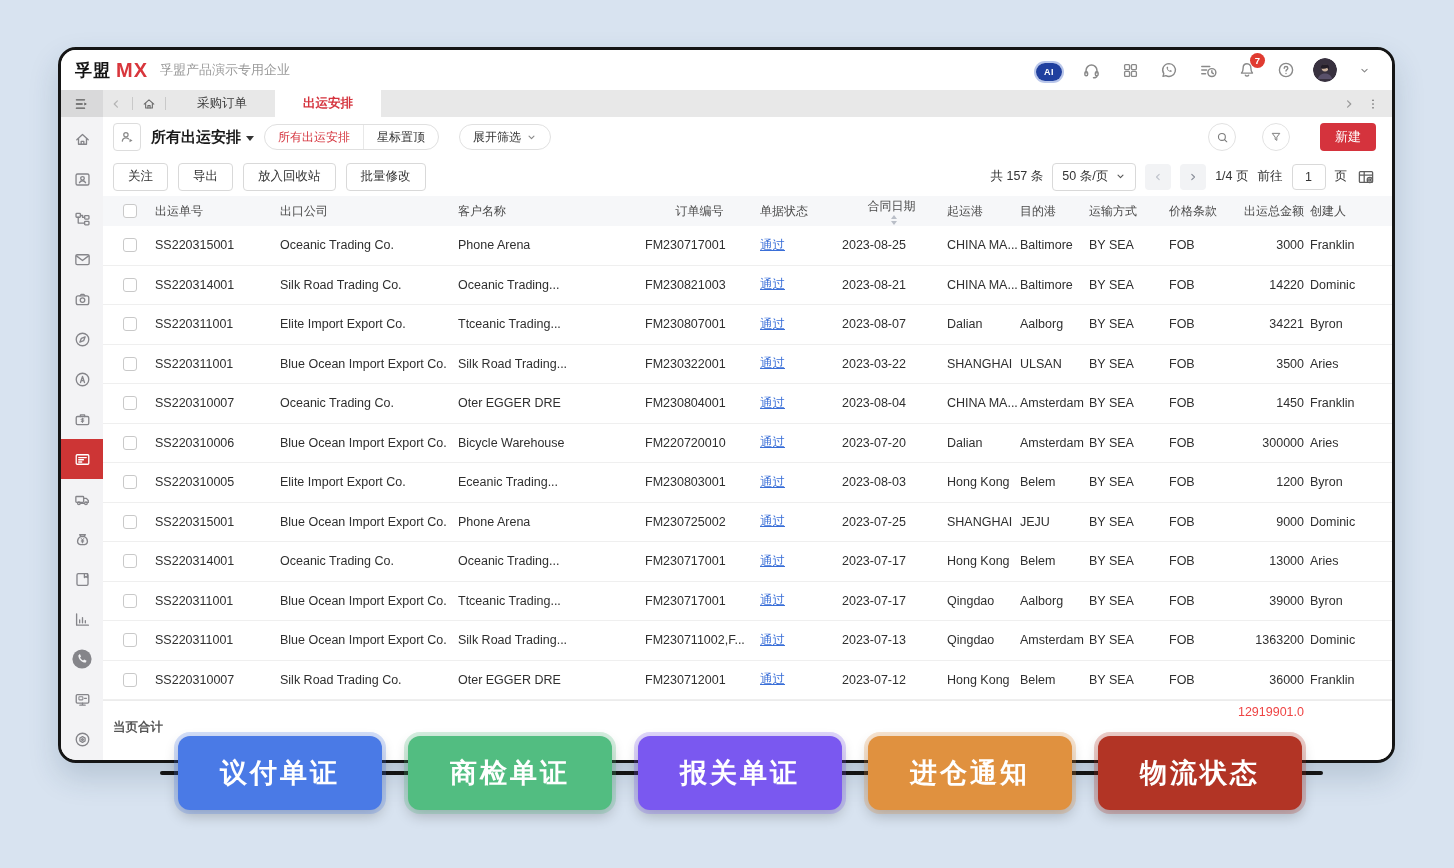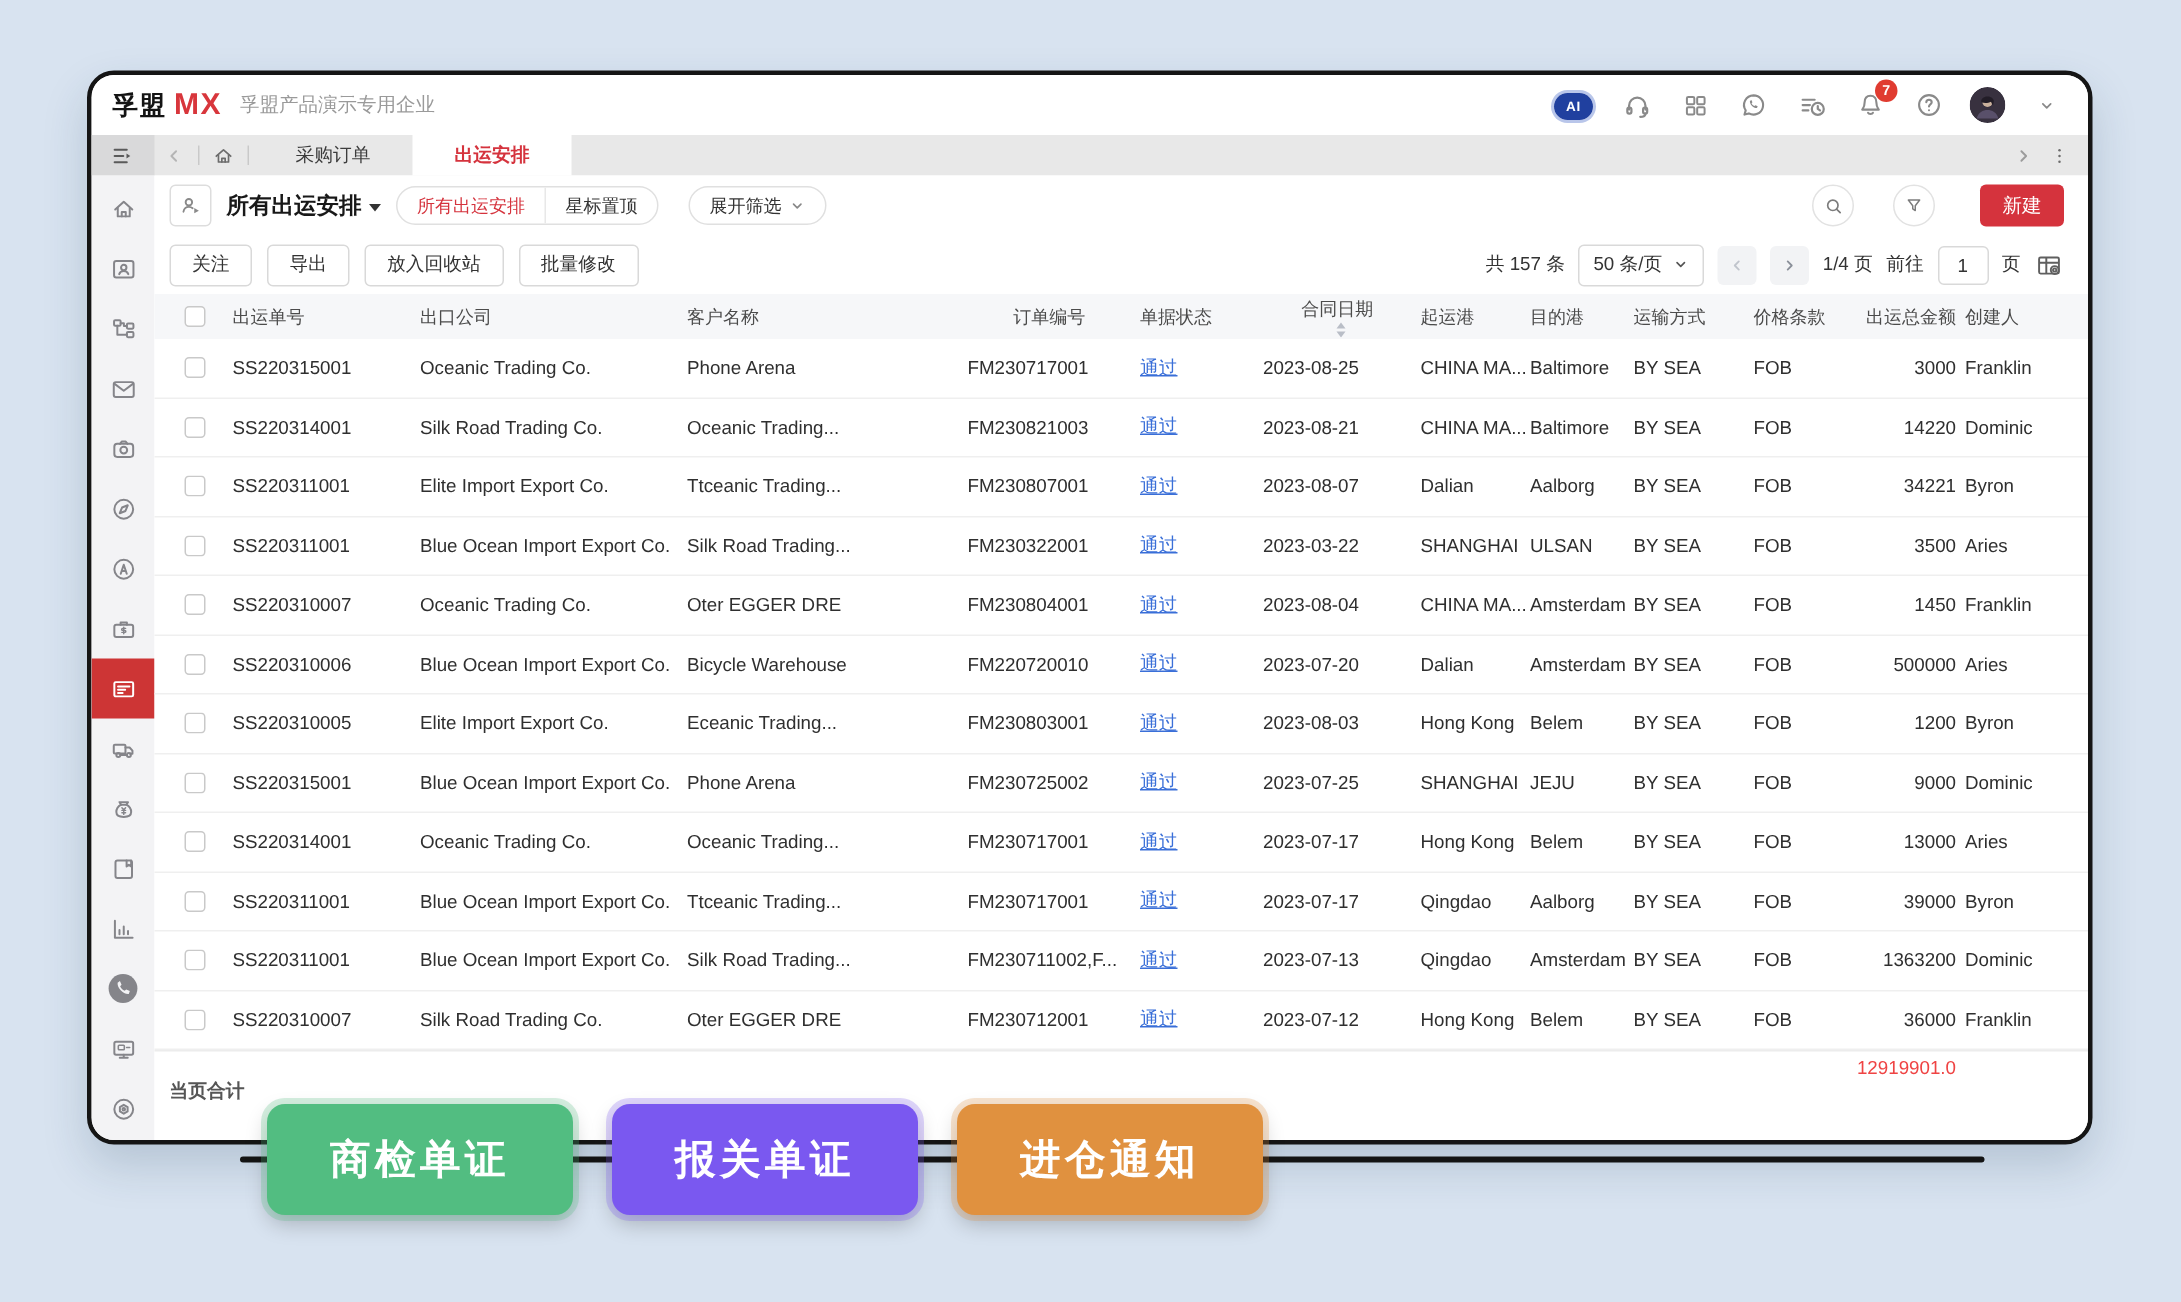--- a/index.html
+++ b/index.html
@@ -588,21 +588,21 @@
             <div class="td" style="width: 187px;">Bicycle Warehouse</div>
             <div class="td" style="width: 115px;">FM220720010</div>
             <div class="td" style="width: 82px;">
               <span class="link">通过</span>
             </div>
             <div class="td" style="width: 105px;">2023-07-20</div>
             <div class="td" style="width: 73px;">Dalian</div>
             <div class="td" style="width: 69px;">Amsterdam</div>
             <div class="td" style="width: 80px;">BY SEA</div>
             <div class="td" style="width: 71px;">FOB</div>
-            <div class="td right" style="width: 70px;">500000</div>
+            <div class="td right" style="width: 70px;">300000</div>
             <div class="td" style="width: 76px;">Aries</div>
           </div>
           <div class="tr">
             <div class="td center" style="width: 44px;">
               <span class="cb"></span>
             </div>
             <div class="td" style="width: 125px;">SS220310005</div>
             <div class="td" style="width: 178px;">Elite Import Export Co.</div>
             <div class="td" style="width: 187px;">Eceanic Trading...</div>
             <div class="td" style="width: 115px;">FM230803001</div>
@@ -718,16 +718,18 @@
         <span class="tfoot-label">当页合计</span>
         <span class="tfoot-total">12919901.0</span>
       </div>
 
     </div>
   </div>
 </div>
 
 <div class="flow-line"></div>
 <div class="flow-buttons">
+    <div class="flow-btn" style="background: rgb(74, 122, 230); box-shadow: rgba(74, 122, 230, 0.25) 0px 0px 0px 4px, rgba(0, 0, 0, 0.22) 0px 6px 14px;">议付单证</div>
     <div class="flow-btn" style="background: rgb(82, 189, 129); box-shadow: rgba(82, 189, 129, 0.25) 0px 0px 0px 4px, rgba(0, 0, 0, 0.22) 0px 6px 14px;">商检单证</div>
     <div class="flow-btn" style="background: rgb(122, 88, 240); box-shadow: rgba(122, 88, 240, 0.25) 0px 0px 0px 4px, rgba(0, 0, 0, 0.22) 0px 6px 14px;">报关单证</div>
     <div class="flow-btn" style="background: rgb(224, 145, 63); box-shadow: rgba(224, 145, 63, 0.25) 0px 0px 0px 4px, rgba(0, 0, 0, 0.22) 0px 6px 14px;">进仓通知</div>
+    <div class="flow-btn" style="background: rgb(178, 52, 37); box-shadow: rgba(178, 52, 37, 0.25) 0px 0px 0px 4px, rgba(0, 0, 0, 0.22) 0px 6px 14px;">物流状态</div>
   </div>
 
 </body></html>

